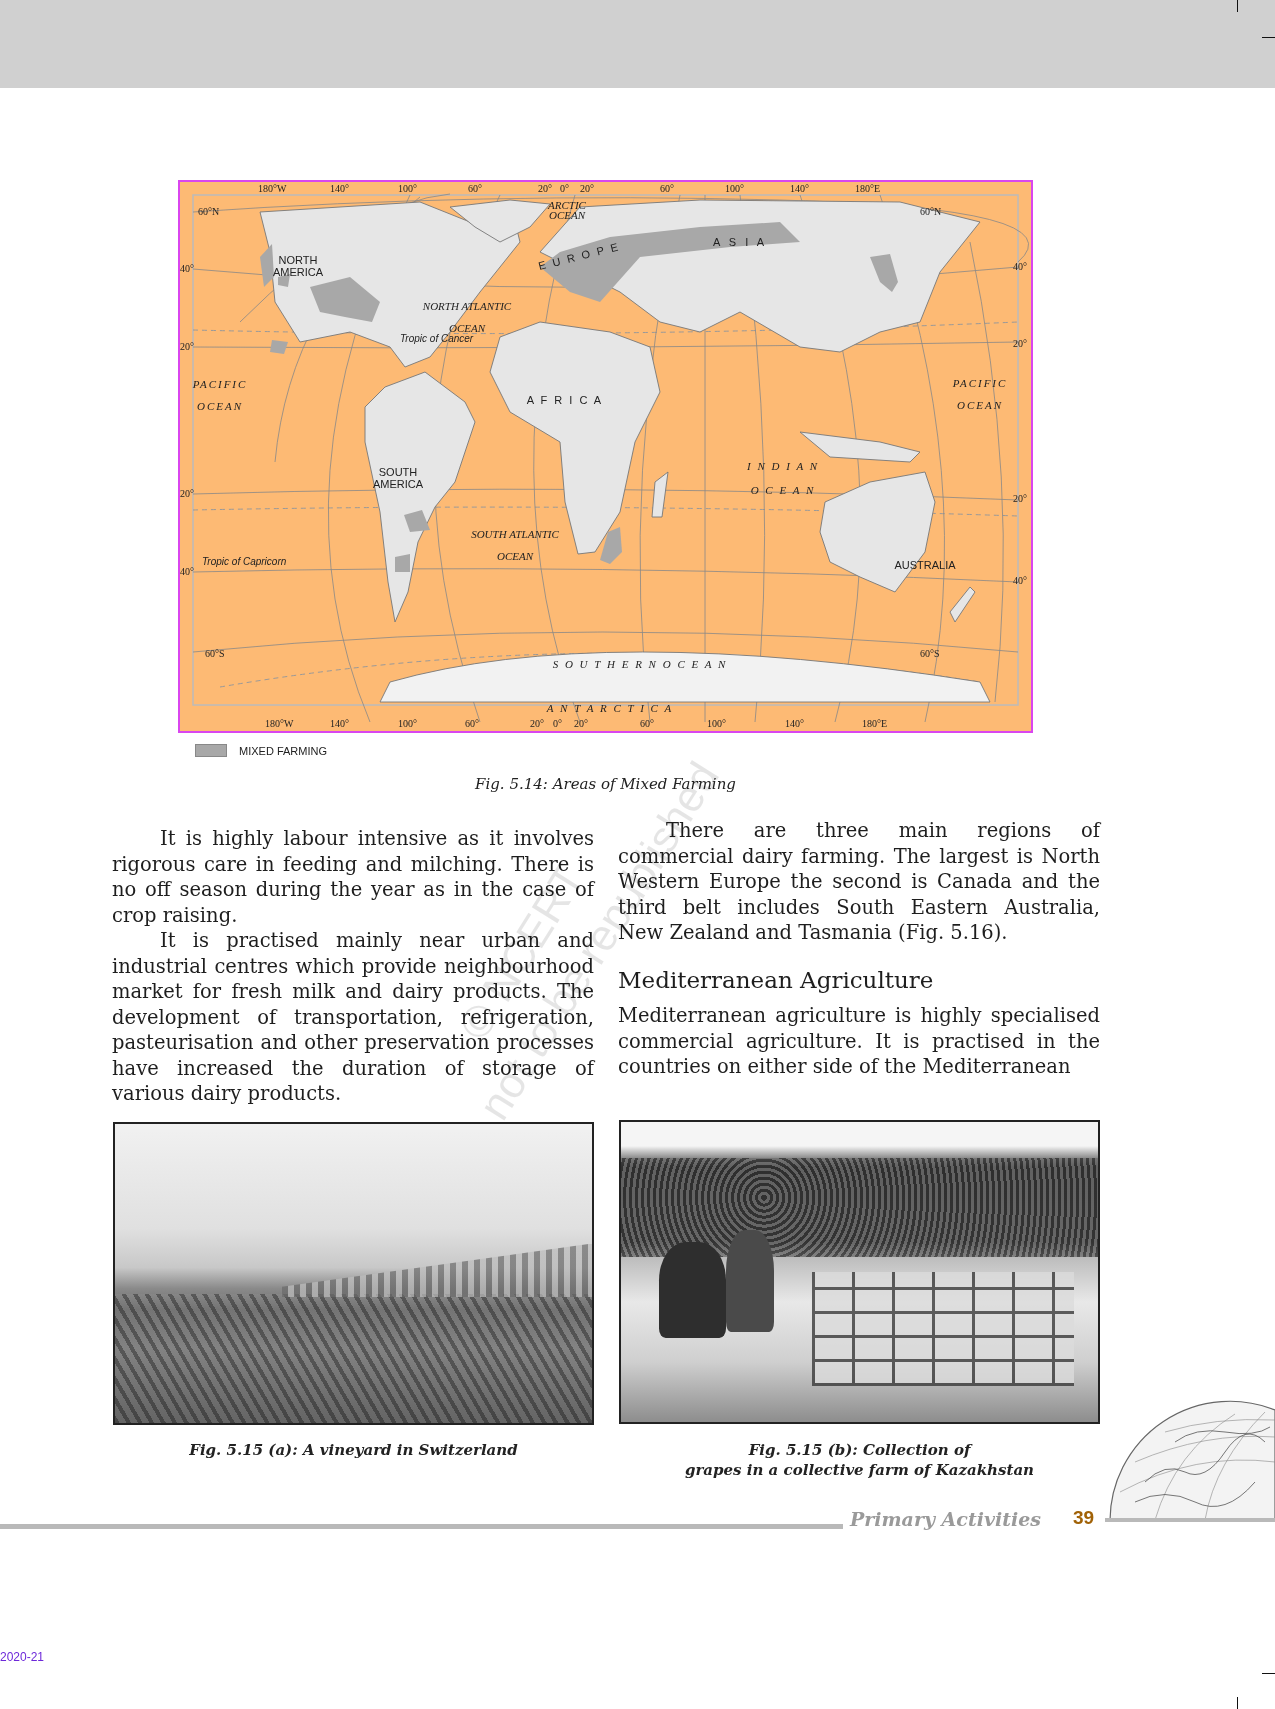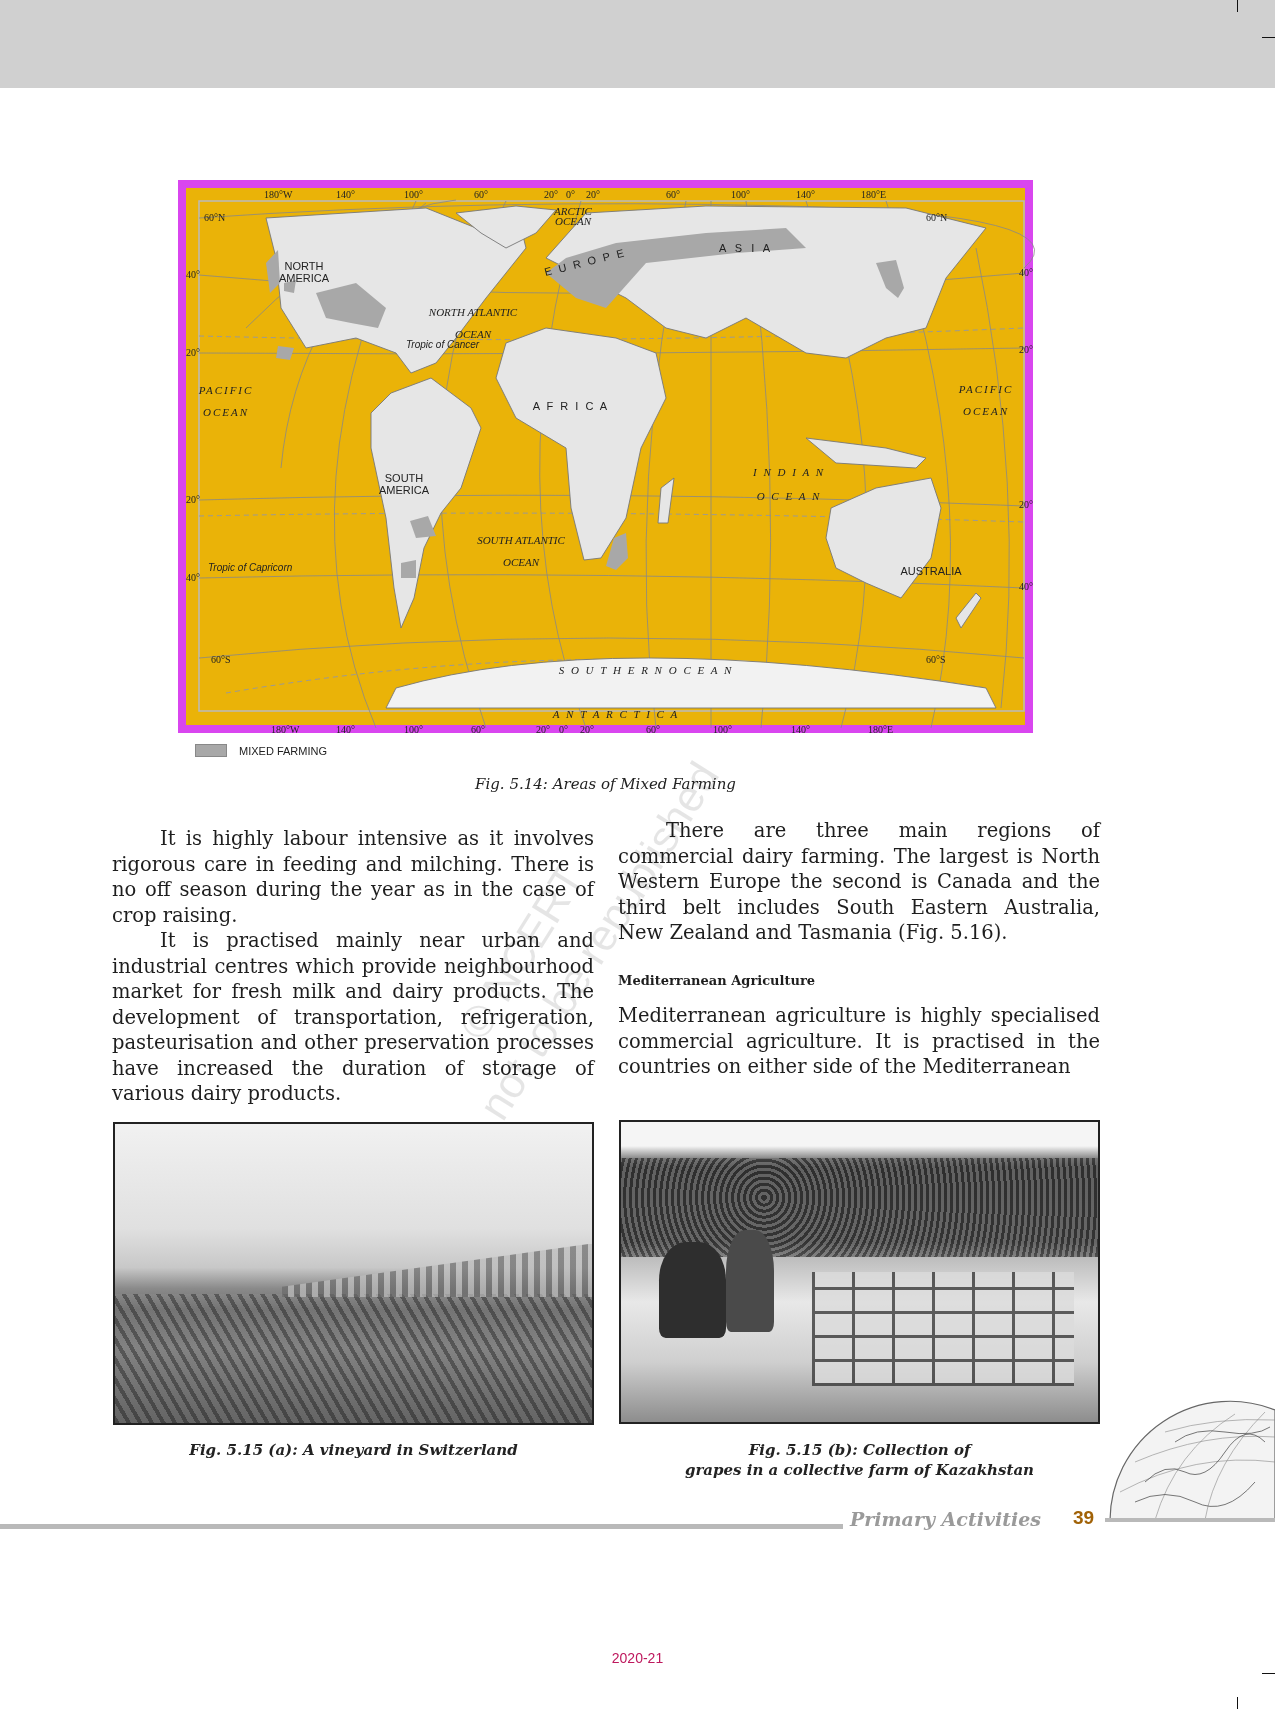--- a/index.html
+++ b/index.html
@@ -1,34 +1,34 @@
 <!DOCTYPE html>
 <html><head>
 <meta charset="utf-8">
 <style>
   html, body { margin:0; padding:0; }
   body { width:1275px; height:1709px; position:relative; background:#ffffff; overflow:hidden; font-family:"DejaVu Serif", serif; color:#1e1e1e; }
   .topbar { position:absolute; left:0; top:0; width:1275px; height:88px; background:#d0d0d0; }
   .crop { position:absolute; background:#111; }
-  .map-frame { position:absolute; left:178px; top:180px; width:855px; height:553px; border:8px solid #d946ef; background:#eab308; box-sizing:border-box; }
+  .map-frame { position:absolute; left:178px; top:180px; width:855px; height:553px; border:2px solid #d946ef; background:#fdba74; box-sizing:border-box; }
   .map-frame svg { position:absolute; left:0; top:0; }
   .legend { position:absolute; left:195px; top:744px; display:flex; align-items:center; gap:12px; font-family:"Liberation Sans", sans-serif; font-size:11px; color:#222; }
   .legend-swatch { width:30px; height:11px; background:#a8a8a8; border:1px solid #888; }
   .fig-caption { position:absolute; font-family:"DejaVu Serif", serif; font-style:italic; font-weight:normal; font-size:15px; color:#222; text-align:center; }
   .col { position:absolute; font-size:19.5px; line-height:25.5px; text-align:justify; }
   .col p { margin:0; }
   .indent { text-indent:48px; }
-  .section-heading { font-weight:bold; font-size:13px; margin:22px 0 10px 0 !important; }
+  .section-heading { font-weight:normal; font-size:23px; margin:22px 0 10px 0 !important; }
   .photo { position:absolute; border:2px solid #222; box-sizing:border-box; overflow:hidden; }
   .photo-caption { position:absolute; font-family:"DejaVu Serif", serif; font-style:italic; font-weight:bold; font-size:15px; line-height:20px; color:#222; text-align:center; }
   .footer-rule { position:absolute; left:0; top:1524px; width:843px; height:5px; background:#b9b9b9; }
   .footer-title { position:absolute; left:850px; top:1508px; font-family:"DejaVu Serif", serif; font-style:italic; font-weight:bold; font-size:19px; color:#9a9a9a; }
   .page-number { position:absolute; left:1073px; top:1507px; font-family:"Liberation Sans", sans-serif; font-weight:bold; font-size:19px; color:#a16207; }
   .hemisphere { position:absolute; left:1105px; top:1392px; }
-  .year { position:absolute; left:0; width:1275px; top:1650px; text-align:center; font-family:"Liberation Sans", sans-serif; font-size:14px; color:#be185d; }
+  .year { position:absolute; left:0; width:1275px; top:1650px; text-align:left; font-family:"Liberation Sans", sans-serif; font-size:12px; color:#6d28d9; }
   .watermark { position:absolute; pointer-events:none; font-family:"Liberation Sans", sans-serif; font-size:44px; color:rgba(0,0,0,0.10); white-space:nowrap; transform-origin:left center; }
 </style>
 </head>
 <body>
 
 <div class="topbar"></div>
 <div class="crop" style="left:1237px;top:0;width:1px;height:12px;"></div>
 <div class="crop" style="left:1262px;top:37px;width:13px;height:1px;"></div>
 <div class="crop" style="left:1262px;top:1673px;width:13px;height:1px;"></div>
 <div class="crop" style="left:1237px;top:1697px;width:1px;height:12px;"></div>

